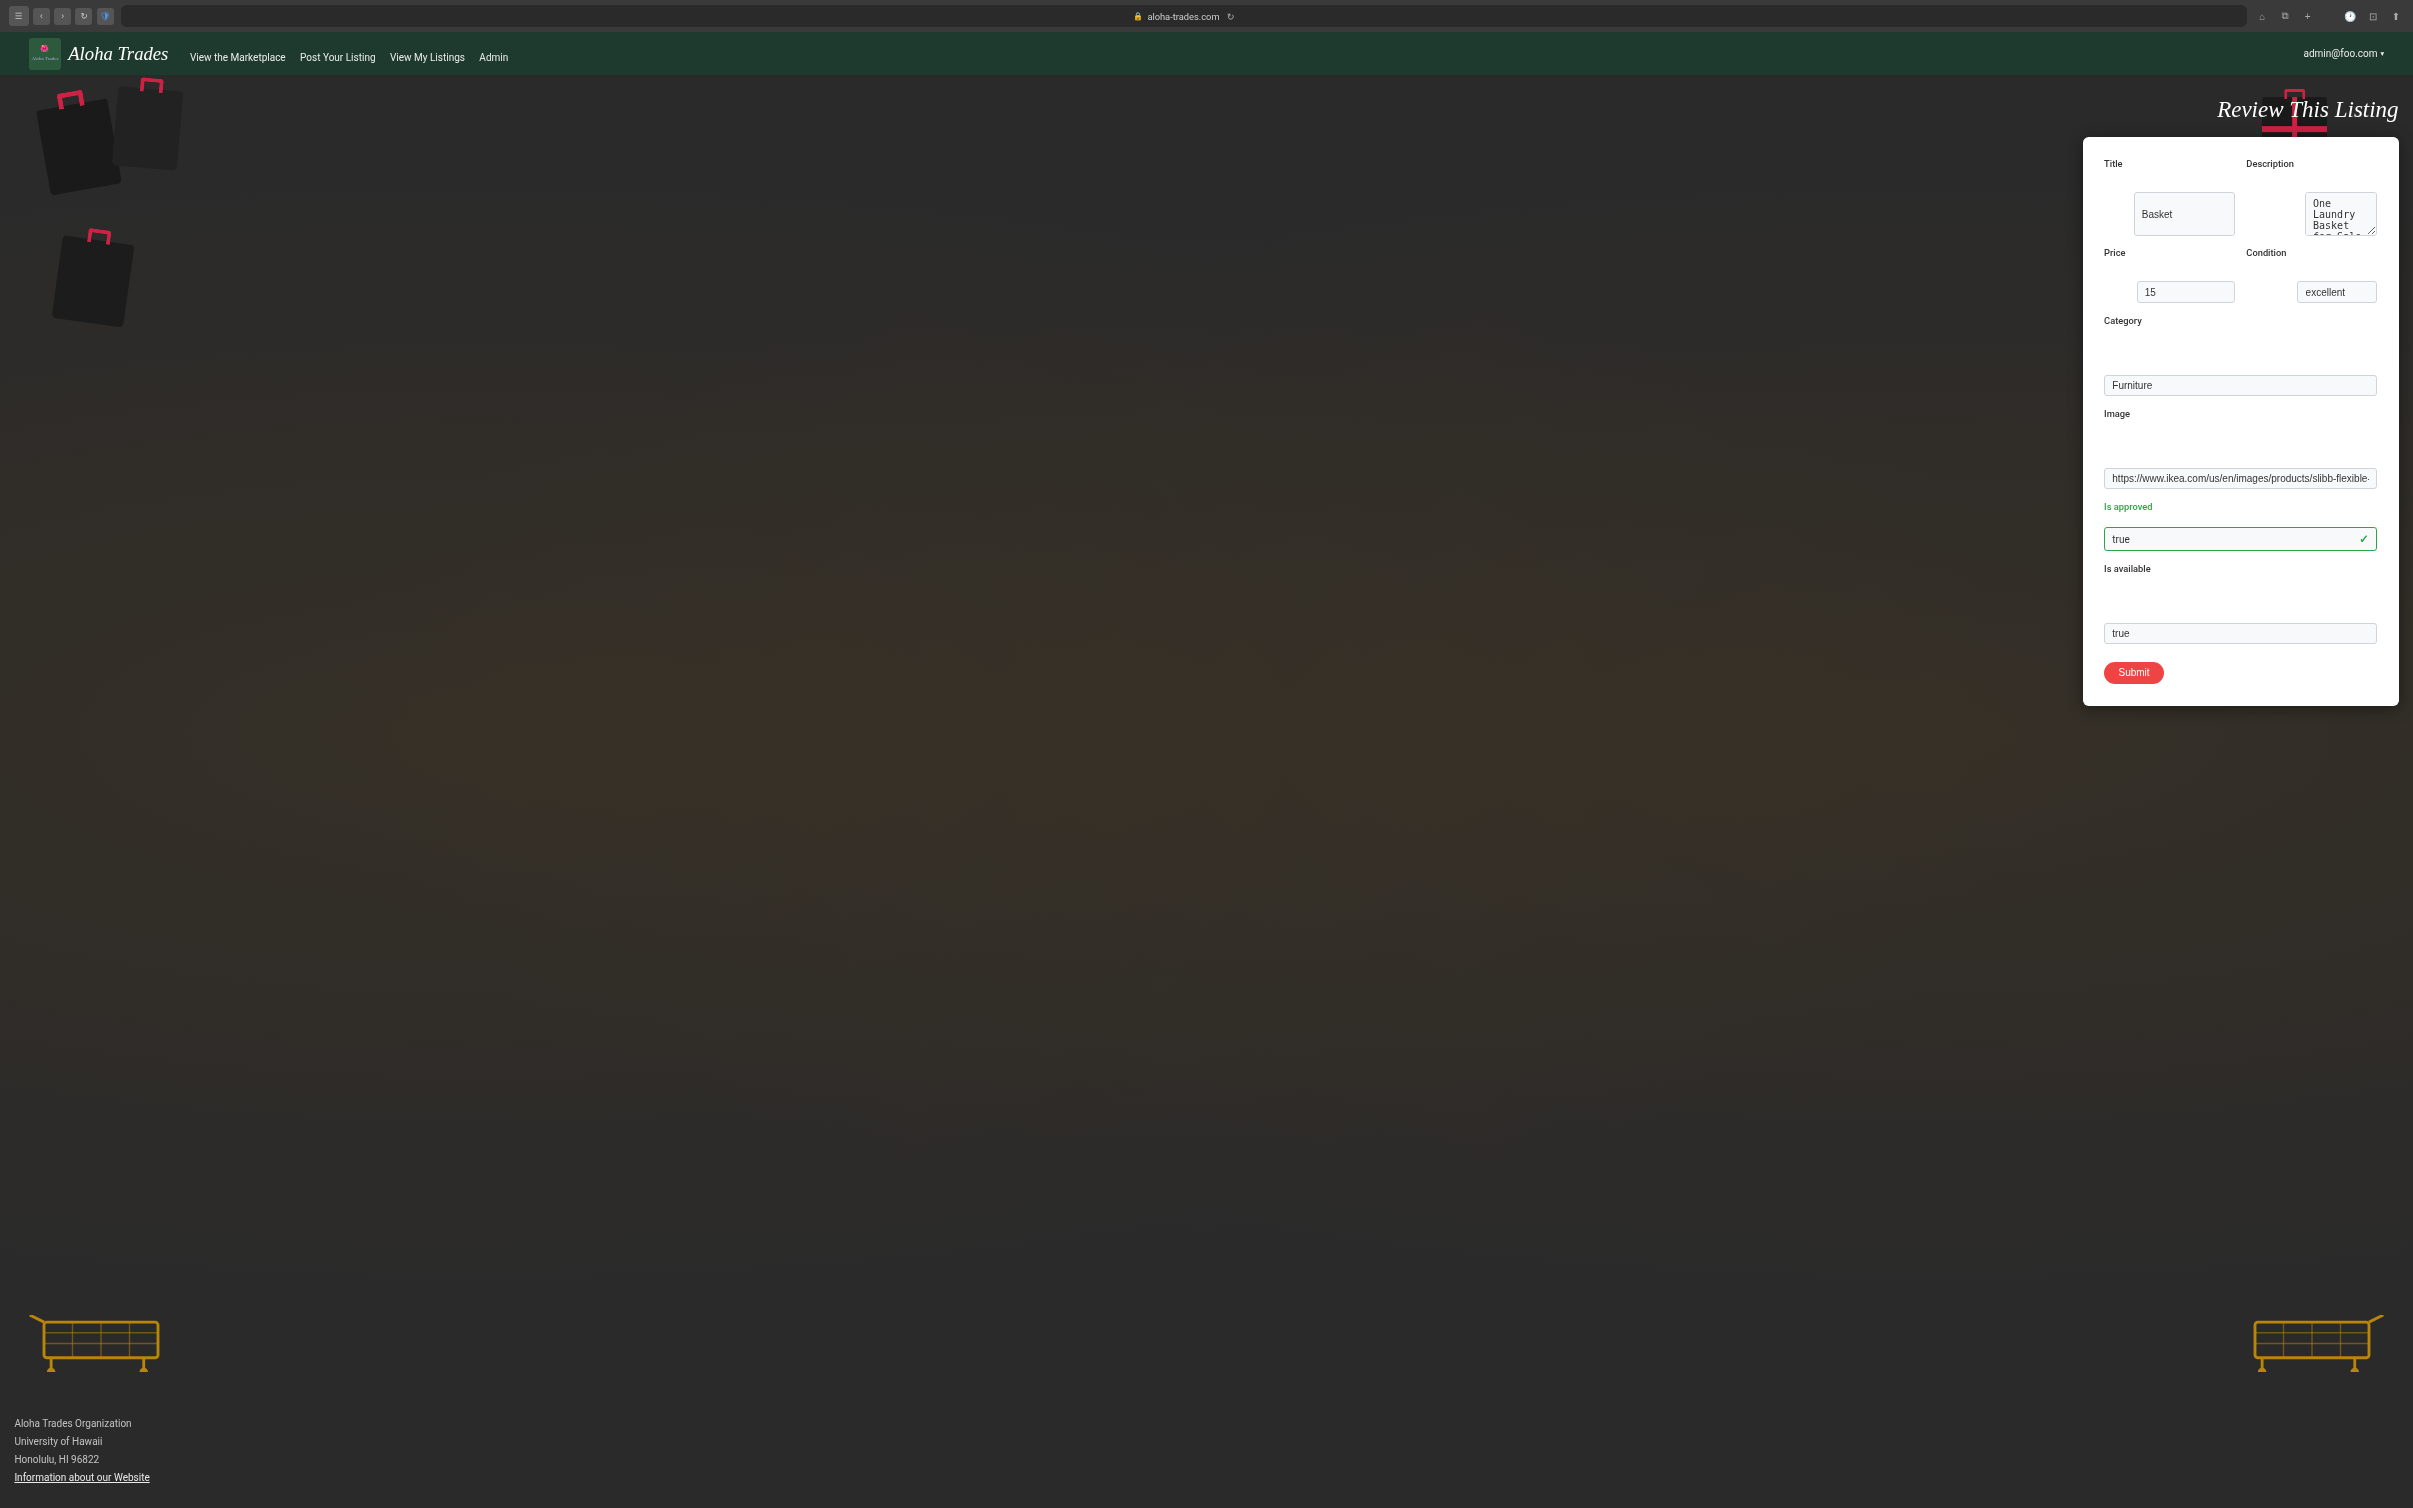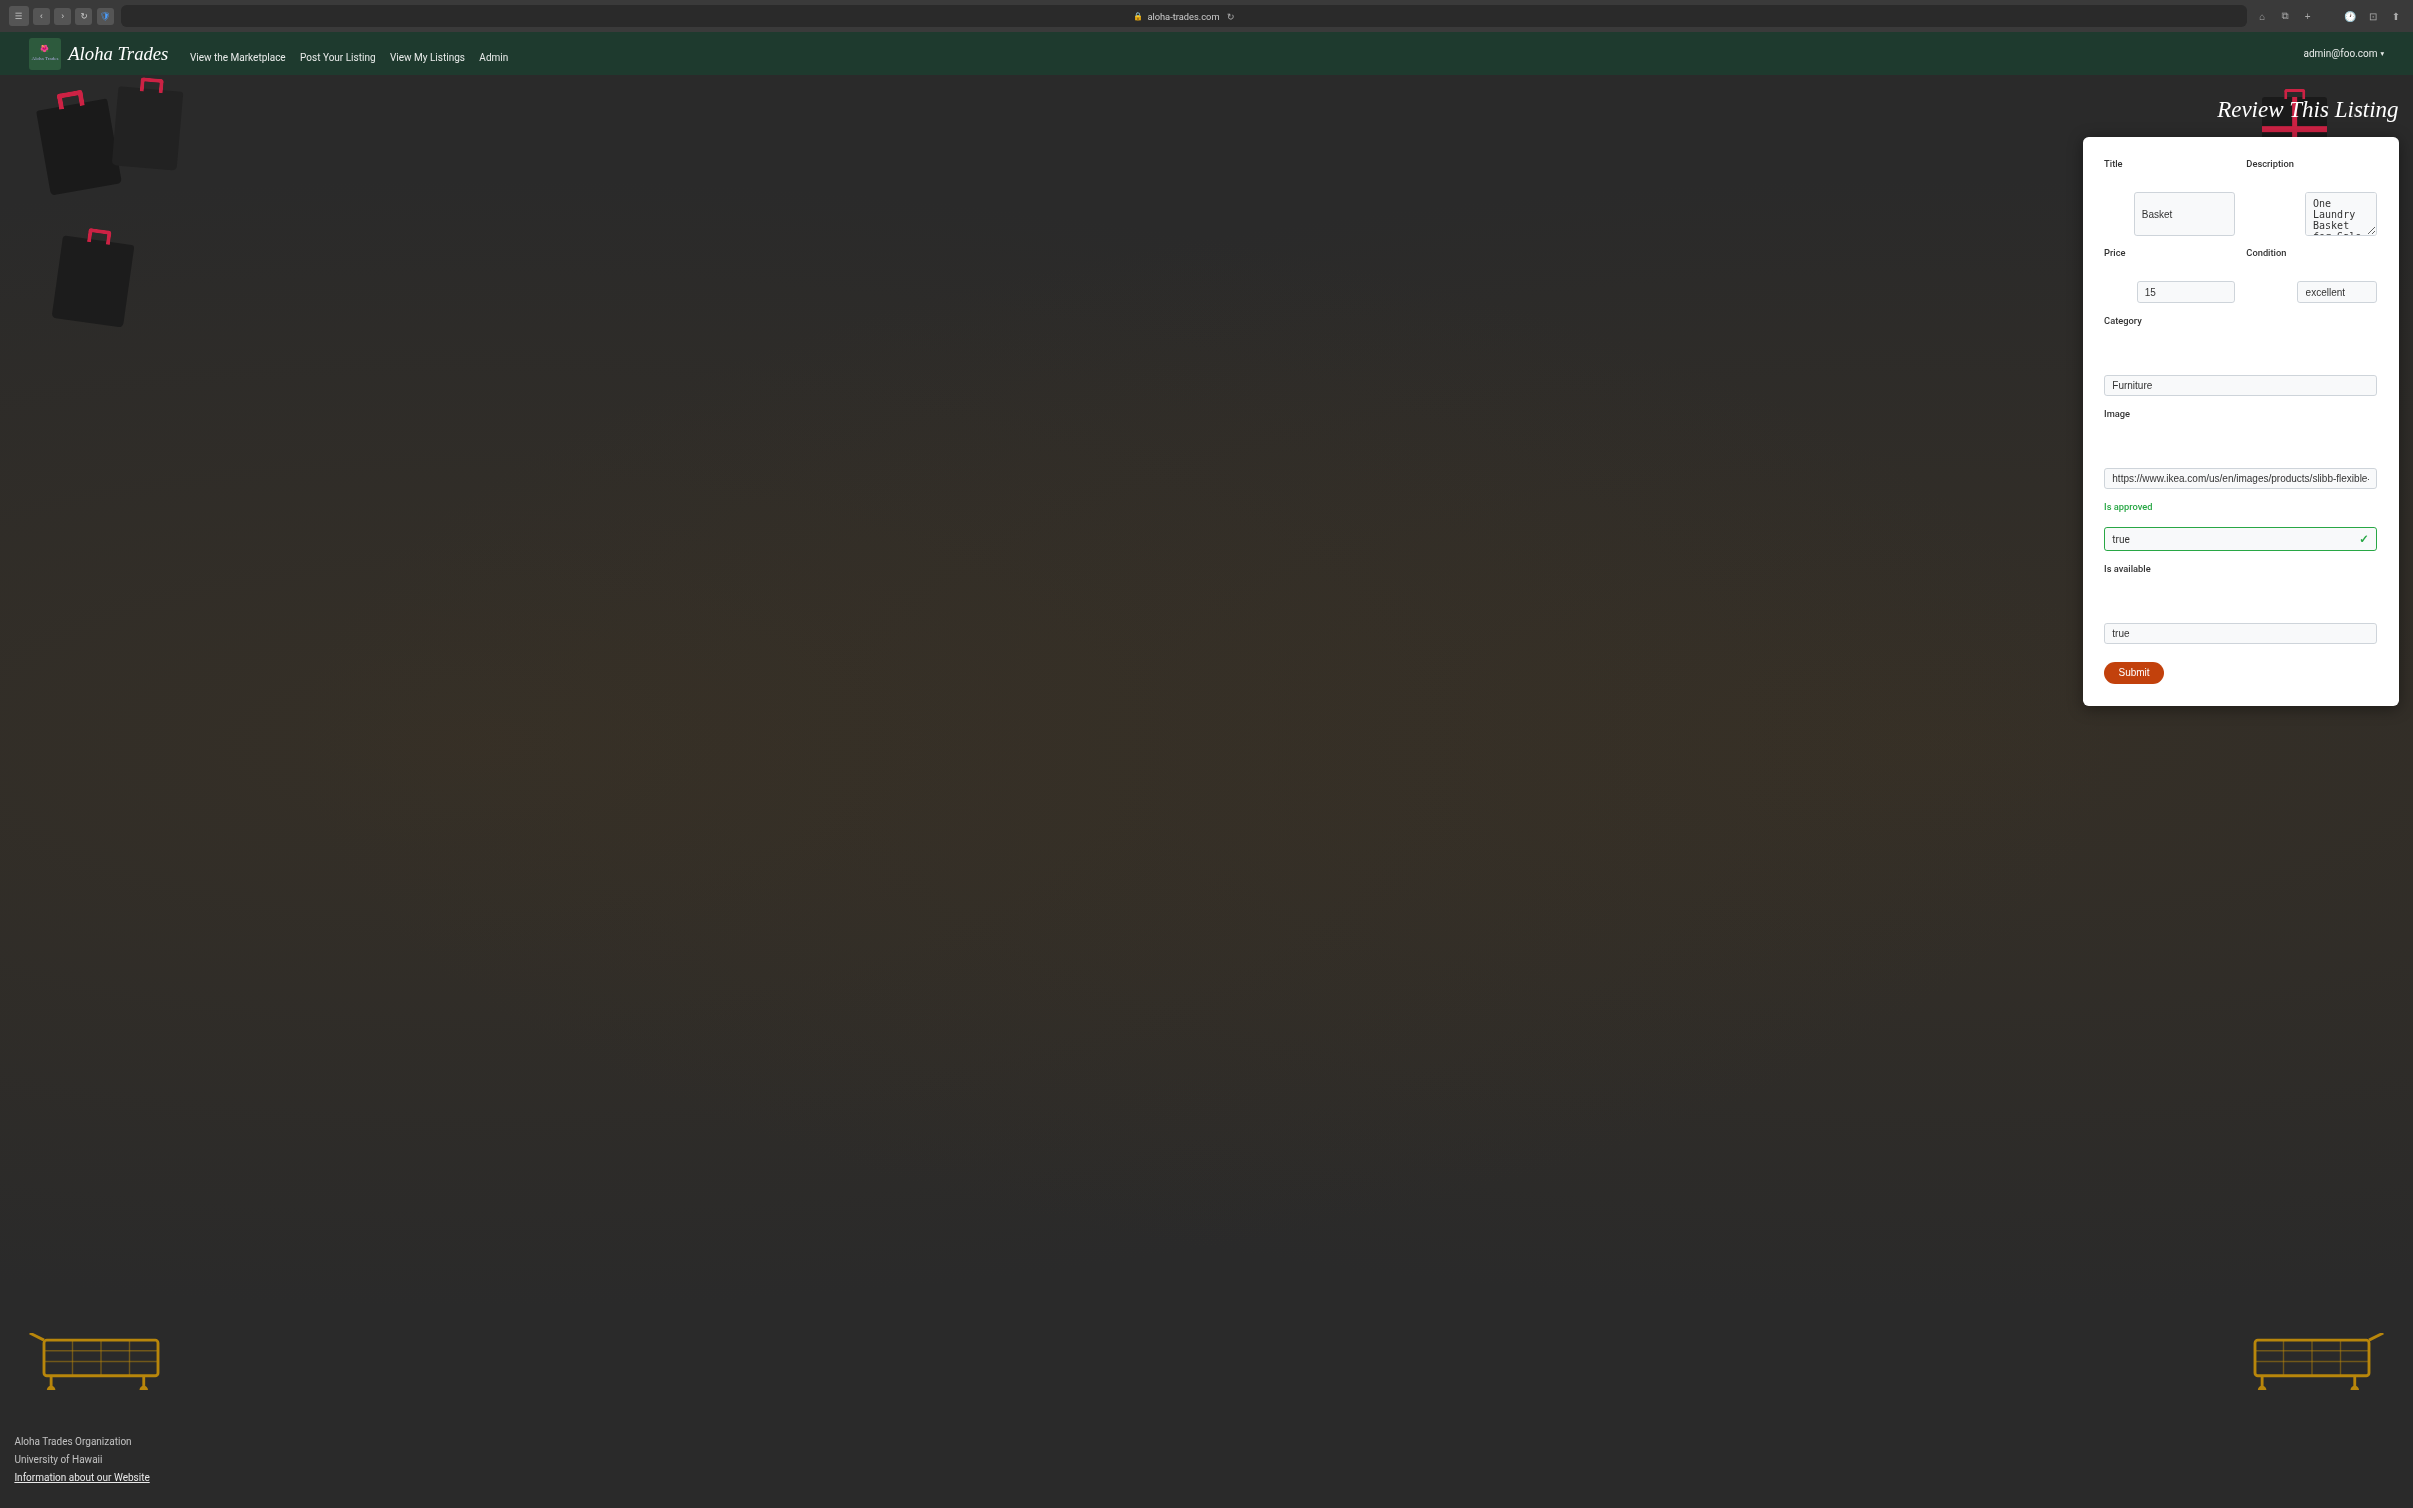--- a/index.html
+++ b/index.html
@@ -242,21 +242,21 @@
       display: flex;
       align-items: center;
       justify-content: space-between;
     }
     .check-icon {
       color: #28a745;
       font-size: 11.5px;
       font-weight: bold;
     }
     .submit-btn {
-      background: #c2410c;
+      background: #ef4444;
       color: #fff;
       border: none;
       border-radius: 11px;
       padding: 5.7px 14.4px;
       font-size: 10px;
       cursor: pointer;
       margin-top: 5.7px;
     }
 
     
@@ -449,17 +449,18 @@
 
     
     <button class="submit-btn">Submit</button>
 
   </div>
 </div>
 
 <footer class="footer">
   <span class="footer-line">Aloha Trades Organization</span>
   <span class="footer-line">University of Hawaii</span>
+  <span class="footer-line">Honolulu, HI 96822</span>
   <span class="footer-line">
     <a href="#">Information about our Website</a>
   </span>
 </footer>
 
 
 </body></html>

